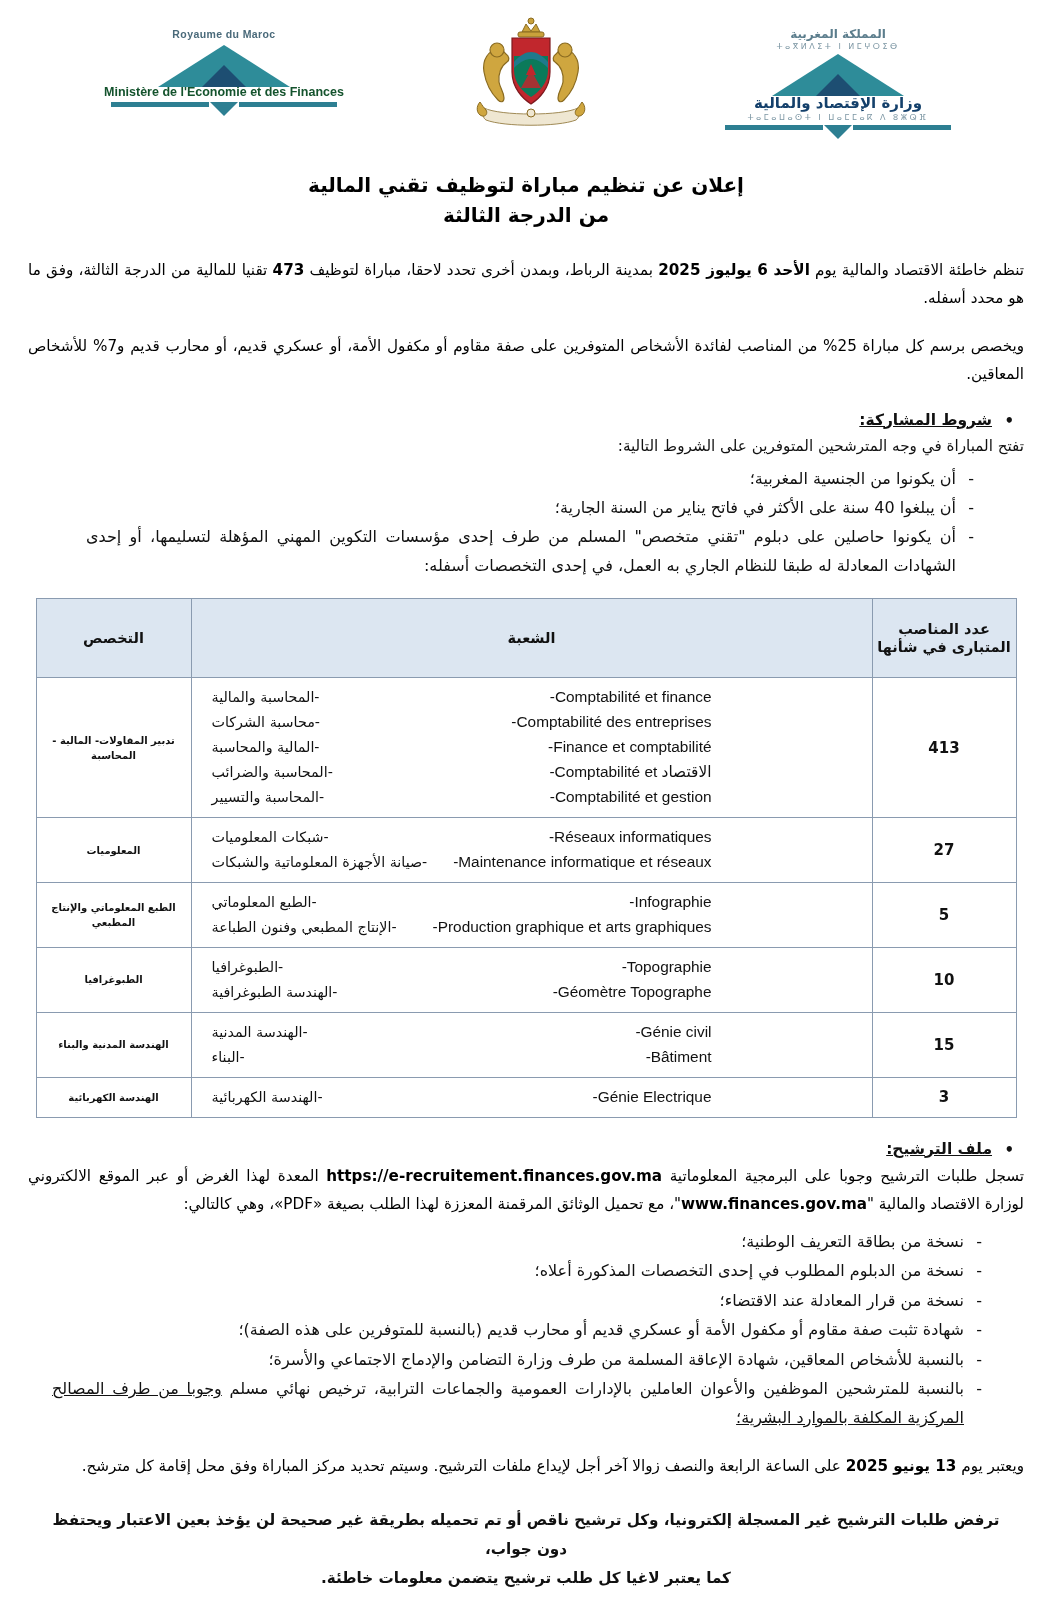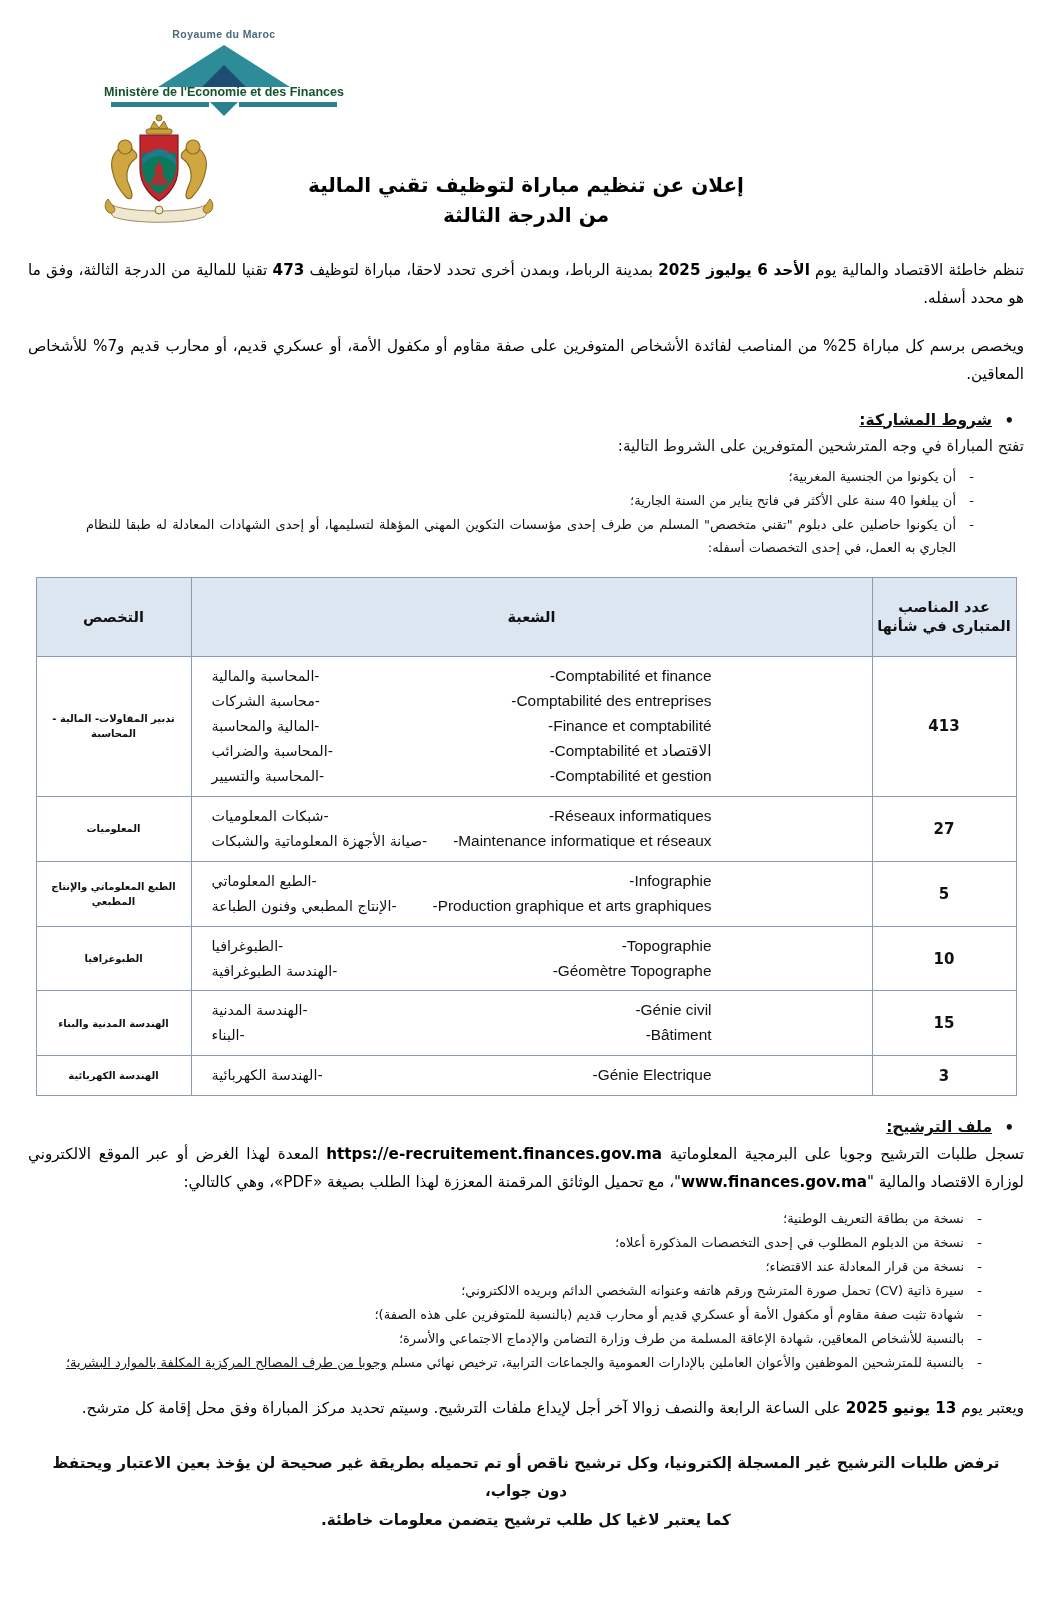--- a/index.html
+++ b/index.html
@@ -17,21 +17,21 @@
     width:1052px;
     height:1600px;
     box-sizing:border-box;
     padding:14px 26px 0 26px;
     position:relative;
   }
 
   
   .masthead{
     display:flex;
-    flex-direction:column;
+    flex-direction:row;
     align-items:flex-start;
     justify-content:space-between;
     height:122px;
     padding:0 48px 0 58px;
     box-sizing:border-box;
     direction:ltr;
   }
   .logo-block{
     width:280px;
     display:flex;
@@ -184,21 +184,21 @@
     font-size:15.2px;
     margin:8px 2px 0 2px;
     text-align:right;
   }
 
   ul.dash{
     list-style:none;
     margin:10px 0 0 0;
     padding:0 48px 0 60px;
     font-family:"DejaVu Sans",sans-serif;
-    font-size:13px;
+    font-size:16px;
     line-height:1.78;
   }
   ul.dash.wide{padding:0 40px 0 26px;}
   ul.dash li{
     position:relative;
     padding-right:22px;
     text-align:justify;
     margin-bottom:1px;
   }
   ul.dash li:before{
@@ -324,20 +324,33 @@
           <path d="M28 94 c16 8 78 8 94 0 c2 6 1 10 -2 12 c-18 7 -72 7 -90 0 c-3 -2 -4 -6 -2 -12z"></path>
         </g>
         <g fill="#cfa63f" stroke="#8a6b21" stroke-width="1">
           <path d="M24 88 c-4 4 -4 12 2 14 c4 1 6 -3 4 -6 c-2 -2 -4 -5 -6 -8z"></path>
           <path d="M126 88 c4 4 4 12 -2 14 c-4 1 -6 -3 -4 -6 c2 -2 4 -5 6 -8z"></path>
           <circle cx="75" cy="99" r="4" fill="#efe7d2"></circle>
         </g>
       </svg>
     </div>
 
+    <div class="logo-block">
+      <div class="logo-top-ar">المملكة المغربية</div>
+      <div class="logo-tif">ⵜⴰⴳⵍⴷⵉⵜ ⵏ ⵍⵎⵖⵔⵉⴱ</div>
+      <div class="chev-wrap">
+        <div class="chev-outer"></div>
+        <div class="chev-inner"></div>
+      </div>
+      <div class="logo-name-ar">وزارة الإقتصاد والمالية</div>
+      <div class="logo-tif">ⵜⴰⵎⴰⵡⴰⵙⵜ ⵏ ⵡⴰⵎⵎⴰⴽ ⴷ ⵓⵥⵕⴼ</div>
+      <div class="logo-rule">
+          <span class="rule-tri"></span>
+        </div>
+    </div>
   </div>
 
   <div class="doc-title">
     <div>إعلان عن تنظيم مباراة لتوظيف تقني المالية</div>
     <div>من الدرجة الثالثة</div>
   </div>
 
   <p class="para first"><span>تنظم خاطئة الاقتصاد والمالية يوم </span><b>الأحد 6 يوليوز 2025</b><span> بمدينة الرباط، وبمدن أخرى تحدد لاحقا، مباراة لتوظيف </span><b>473</b><span> تقنيا للمالية من الدرجة الثالثة، وفق ما هو محدد أسفله.</span></p>
 
   <p class="para">ويخصص برسم كل مباراة 25% من المناصب لفائدة الأشخاص المتوفرين على صفة مقاوم أو مكفول الأمة، أو عسكري قديم، أو محارب قديم و7% للأشخاص المعاقين.</p>
@@ -459,21 +472,20 @@
   <div class="section-head">
     <span class="bullet">•</span><span>ملف الترشيح:</span>
   </div>
 
   <p class="para" style="margin-top:4px"><span>تسجل طلبات الترشيح وجوبا على البرمجية المعلوماتية </span><b class="ltr">https://e-recruitement.finances.gov.ma</b><span> المعدة لهذا الغرض أو عبر الموقع الالكتروني لوزارة الاقتصاد والمالية "</span><b class="ltr">www.finances.gov.ma</b><span>"، مع تحميل الوثائق المرقمنة المعززة لهذا الطلب بصيغة «PDF»، وهي كالتالي:</span></p>
 
   <ul class="dash wide">
     <li class="rightalign">نسخة من بطاقة التعريف الوطنية؛</li>
     <li class="rightalign">نسخة من الدبلوم المطلوب في إحدى التخصصات المذكورة أعلاه؛</li>
     <li class="rightalign">نسخة من قرار المعادلة عند الاقتضاء؛</li>
-    <li class="rightalign">سيرة ذاتية (CV) تحمل صورة المترشح ورقم هاتفه وعنوانه الشخصي الدائم وبريده الالكتروني؛</li>
     <li class="rightalign">شهادة تثبت صفة مقاوم أو مكفول الأمة أو عسكري قديم أو محارب قديم (بالنسبة للمتوفرين على هذه الصفة)؛</li>
     <li class="rightalign">بالنسبة للأشخاص المعاقين، شهادة الإعاقة المسلمة من طرف وزارة التضامن والإدماج الاجتماعي والأسرة؛</li>
     <li><span>بالنسبة للمترشحين الموظفين والأعوان العاملين بالإدارات العمومية والجماعات الترابية، ترخيص نهائي مسلم </span><span class="u">وجوبا من طرف المصالح المركزية المكلفة بالموارد البشرية؛</span></li>
   </ul>
 
   <p class="para"><span>ويعتبر يوم </span><b>13 يونيو 2025</b><span> على الساعة الرابعة والنصف زوالا آخر أجل لإيداع ملفات الترشيح. وسيتم تحديد مركز المباراة وفق محل إقامة كل مترشح.</span></p>
 
   <div class="final">
     <div>ترفض طلبات الترشيح غير المسجلة إلكترونيا، وكل ترشيح ناقص أو تم تحميله بطريقة غير صحيحة لن يؤخذ بعين الاعتبار ويحتفظ دون جواب،</div>
     <div>كما يعتبر لاغيا كل طلب ترشيح يتضمن معلومات خاطئة.</div>

